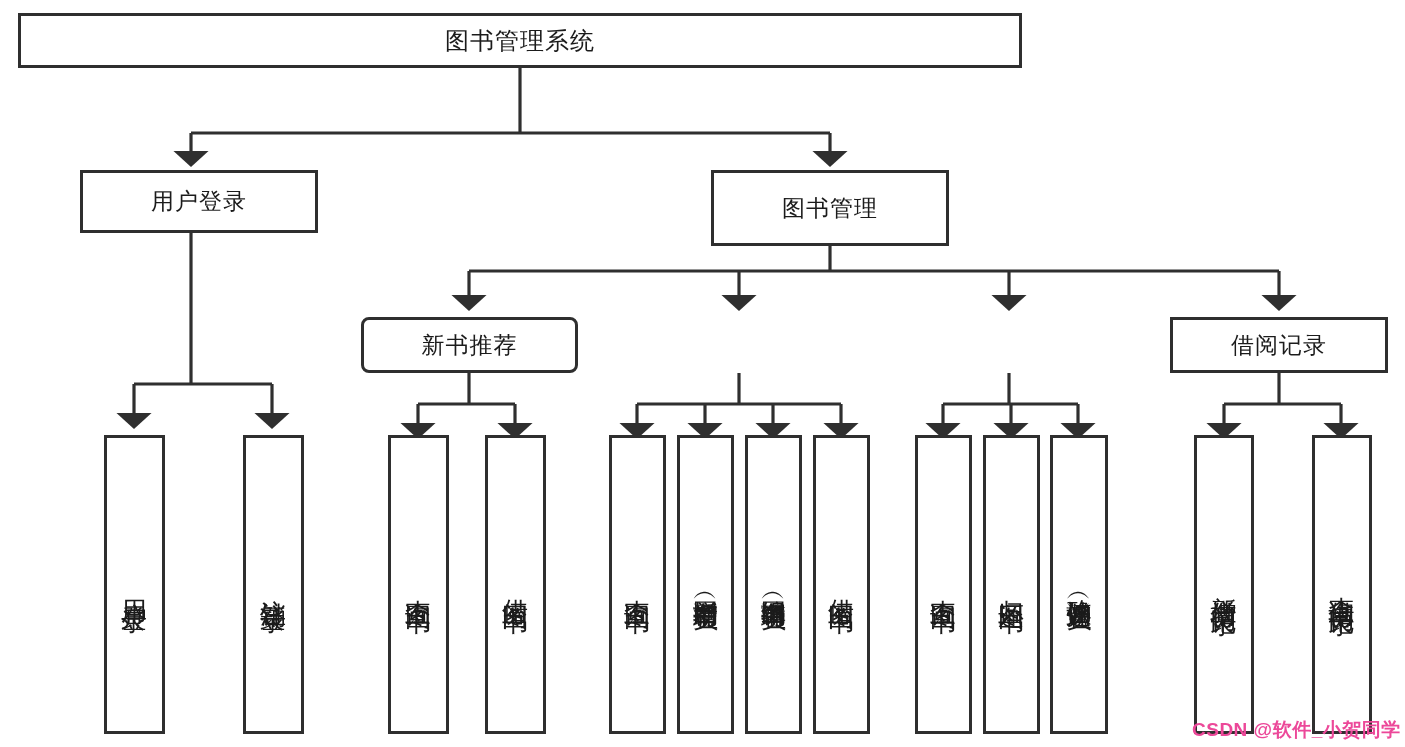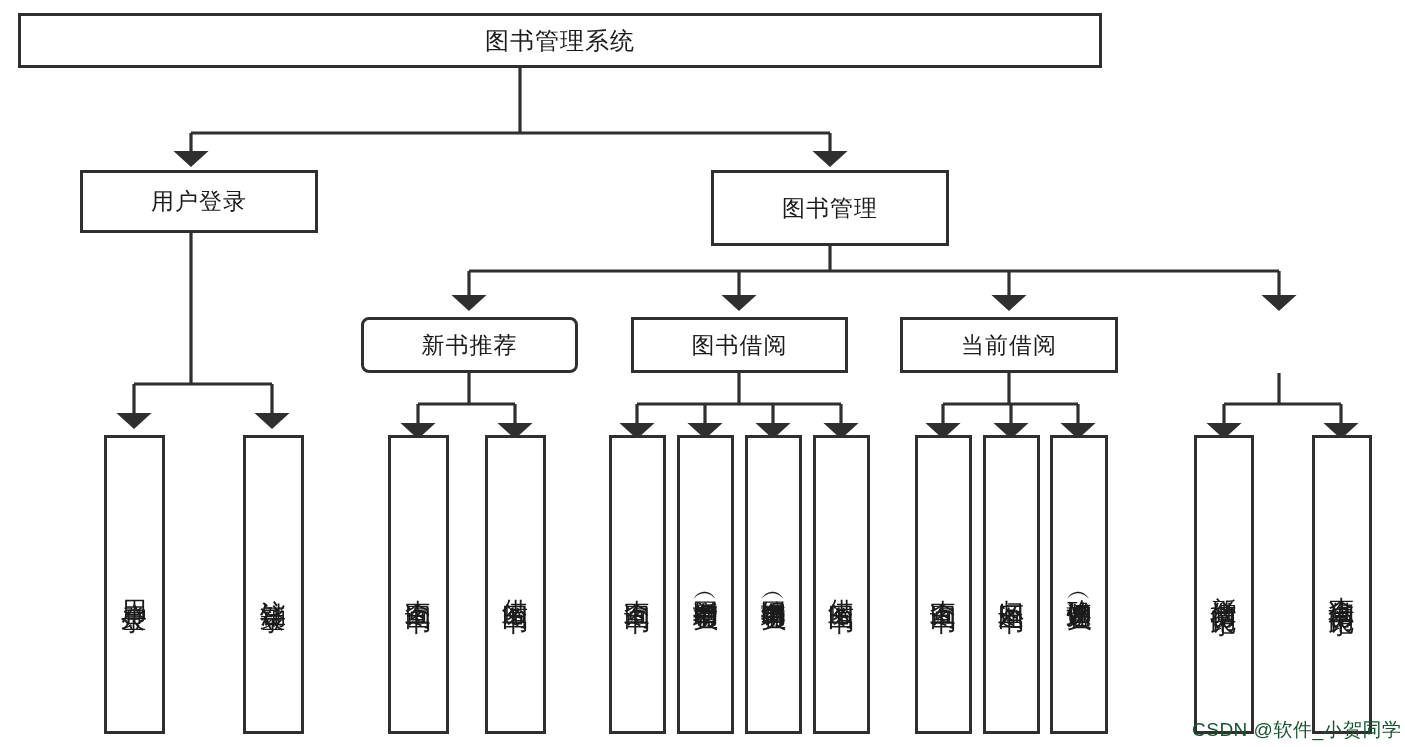--- a/index.html
+++ b/index.html
@@ -62,23 +62,24 @@
     letter-spacing: 3px;
     white-space: nowrap;
   }
   .v-node.tight .node-label {
     font-size: 25px;
     letter-spacing: 1px;
   }
   .watermark {
     position: absolute;
     font-size: 19px;
-    color: #14532d;
+    color: #ec4899;
     white-space: nowrap;
     letter-spacing: 0.5px;
+    font-weight: bold;
   }
 </style>
 </head>
 <body>
 
 <div id="canvas">
 
   <svg class="connectors" viewBox="0 0 1405 747">
     <defs>
       <marker id="arrowhead" markerWidth="9" markerHeight="11" refX="2.2" refY="5.5" orient="auto" markerUnits="strokeWidth">
@@ -123,39 +124,36 @@
       <line x1="1011" y1="404" x2="1011" y2="430" marker-end="url(#arrowhead)"></line>
       <line x1="1078" y1="404" x2="1078" y2="430" marker-end="url(#arrowhead)"></line>
 
       <line x1="1279" y1="373" x2="1279" y2="404"></line>
       <line x1="1224" y1="404" x2="1341" y2="404"></line>
       <line x1="1224" y1="404" x2="1224" y2="430" marker-end="url(#arrowhead)"></line>
       <line x1="1341" y1="404" x2="1341" y2="430" marker-end="url(#arrowhead)"></line>
     </g>
   </svg>
 
-  <div class="node h-node root" style="left:18px; top:13px; width:1084px; height:55px;">
+  <div class="node h-node root" style="left:18px; top:13px; width:1004px; height:55px;">
     <span class="node-label">图书管理系统</span>
   </div>
 
   <div class="node h-node" style="left:80px; top:170px; width:238px; height:63px;">
     <span class="node-label">用户登录</span>
   </div>
   <div class="node h-node" style="left:711px; top:170px; width:238px; height:76px;">
     <span class="node-label">图书管理</span>
   </div>
 
   <div class="node h-node" style="left:361px; top:317px; width:217px; height:56px;border-radius:8px;">
     <span class="node-label">新书推荐</span>
   </div>
-  <div class="node h-node" style="left:631px; top:317px; width:217px; height:56px;">
-    <span class="node-label">图书借阅</span>
-  </div>
-  <div class="node h-node" style="left:900px; top:317px; width:218px; height:56px;">
-    <span class="node-label">当前借阅</span>
+  <div class="node h-node" style="left:1170px; top:317px; width:218px; height:56px;">
+    <span class="node-label">借阅记录</span>
   </div>
 
   <div class="node v-node" style="left:104px; top:435px; width:61px; height:299px;">
     <span class="node-label">用户登录</span>
   </div>
   <div class="node v-node" style="left:243px; top:435px; width:61px; height:299px;">
     <span class="node-label">注销登录</span>
   </div>
 
   <div class="node v-node" style="left:388px; top:435px; width:61px; height:299px;">

